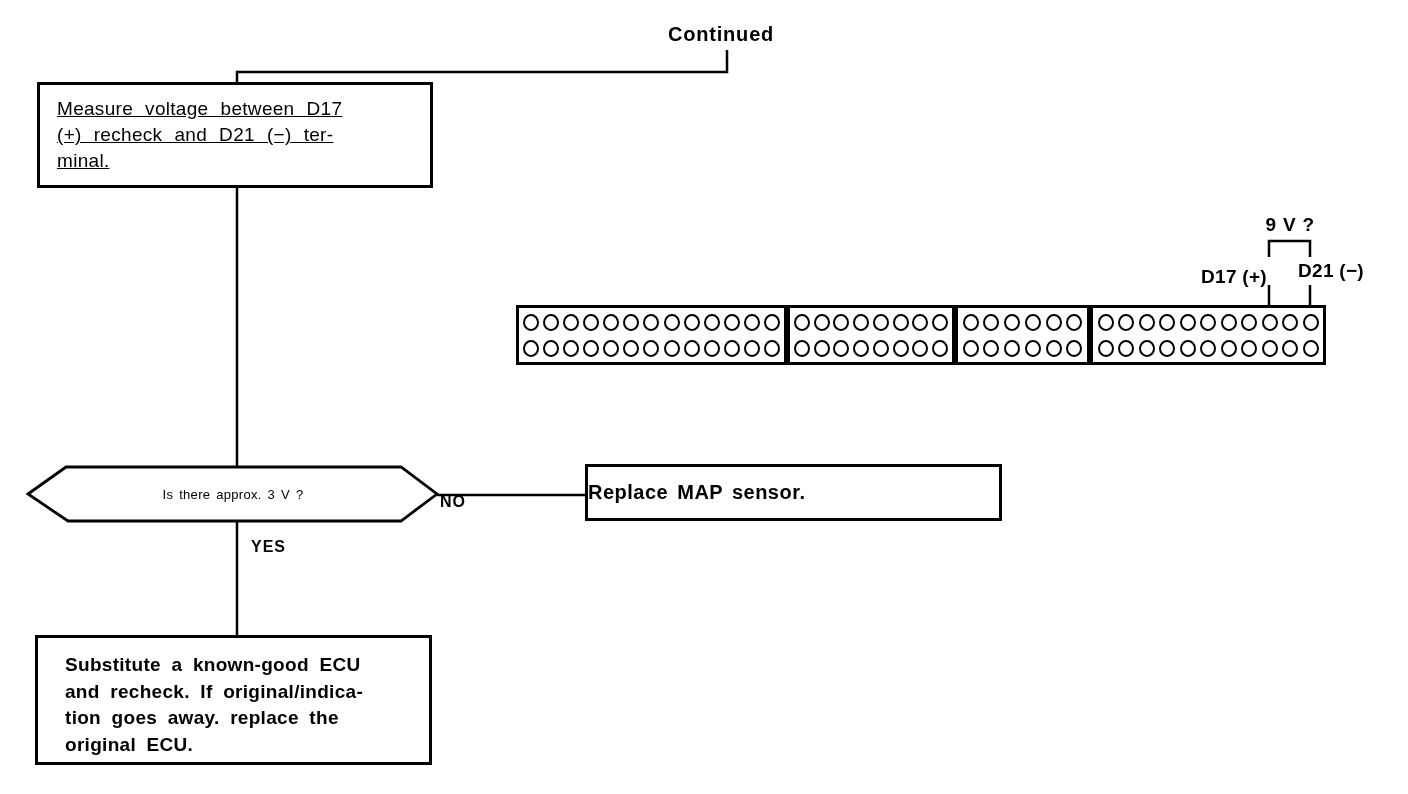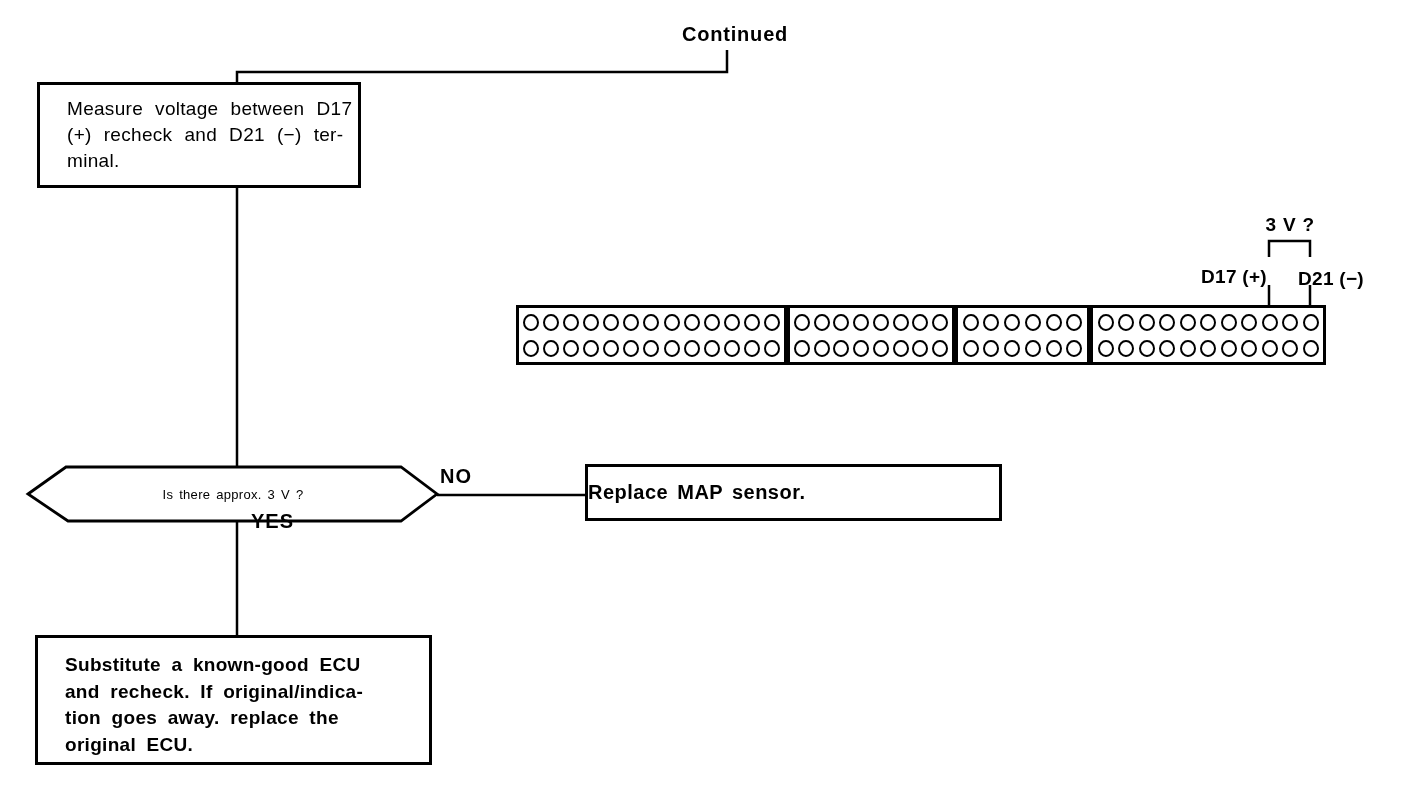--- a/index.html
+++ b/index.html
@@ -21,55 +21,55 @@
     z-index:2;
   }
   .box-text{
     font-size:19px;
     line-height:26px;
     letter-spacing:0.3px;
     white-space:nowrap;
   }
   .justified{word-spacing:6.5px;}
   .bold{font-weight:bold;}
-  .step1{left:37px;top:82px;width:324px;height:106px;padding:11px 0 0 27px;}
+  .step1{left:37px;top:82px;width:396px;height:106px;padding:11px 0 0 17px;text-decoration:underline;}
   .replace-box{
     left:585px;top:464px;width:417px;height:57px;
     display:flex;align-items:center;
     font-weight:bold;font-size:20px;letter-spacing:0.5px;word-spacing:3px;
   }
   .ecu-box{left:35px;top:635px;width:397px;height:130px;padding:14px 0 0 27px;}
   .ecu-box .box-text{line-height:26.5px;word-spacing:5px;}
   .hex-label{
     left:28px;top:467px;width:410px;height:54px;
     display:flex;align-items:center;justify-content:center;
     font-size:13px;letter-spacing:0.3px;word-spacing:2px;
     z-index:2;
   }
   .branch-label{
     position:absolute;
-    font-weight:bold;font-size:20px;letter-spacing:1px;
-    z-index:2;
+    font-weight:bold;font-size:16px;letter-spacing:1px;
+    z-index:2;
+    margin-top:28px;
   }
   .no-label{left:440px;top:465px;}
   .yes-label{left:251px;top:510px;}
   .continued{
     left:668px;top:23px;
     font-weight:bold;font-size:20px;letter-spacing:0.8px;
     z-index:2;
-    margin-left:14px;
   }
   .probe-label{
     position:absolute;
     font-weight:bold;font-size:19px;letter-spacing:0.3px;
     z-index:2;white-space:nowrap;
   }
   .v-label{left:1262px;top:214px;width:56px;text-align:center;word-spacing:1px;}
   .d17-label{left:1201px;top:266px;}
-  .d21-label{left:1298px;top:268px;text-align:center;}
+  .d21-label{left:1298px;top:260px;text-align:center;}
   .connector{
     position:absolute;left:516px;top:305px;height:60px;
     display:flex;z-index:2;
   }
   .pin-block{
     border:3px solid #000;
     box-sizing:border-box;
     height:60px;
     background:#fff;
     display:flex;flex-direction:column;justify-content:space-evenly;
@@ -127,21 +127,21 @@
     <span>Replace MAP sensor.</span>
   </div>
 
   <div class="flow-box ecu-box">
     <div class="box-text bold justified">Substitute a known-good ECU</div>
     <div class="box-text bold justified">and recheck. If original/indica-</div>
     <div class="box-text bold justified">tion goes away. replace the</div>
     <div class="box-text bold">original ECU.</div>
   </div>
 
-  <div class="probe-label v-label">3 V ?</div>
+  <div class="probe-label v-label">9 V ?</div>
   <div class="probe-label d17-label">D17 (+)</div>
   <div class="probe-label d21-label">D21 (−)</div>
 
   <div class="connector">
       <div class="pin-block" style="width: 271px;">
         <div class="pin-row">
           <span class="pin"></span>
           <span class="pin"></span>
           <span class="pin"></span>
           <span class="pin"></span>

